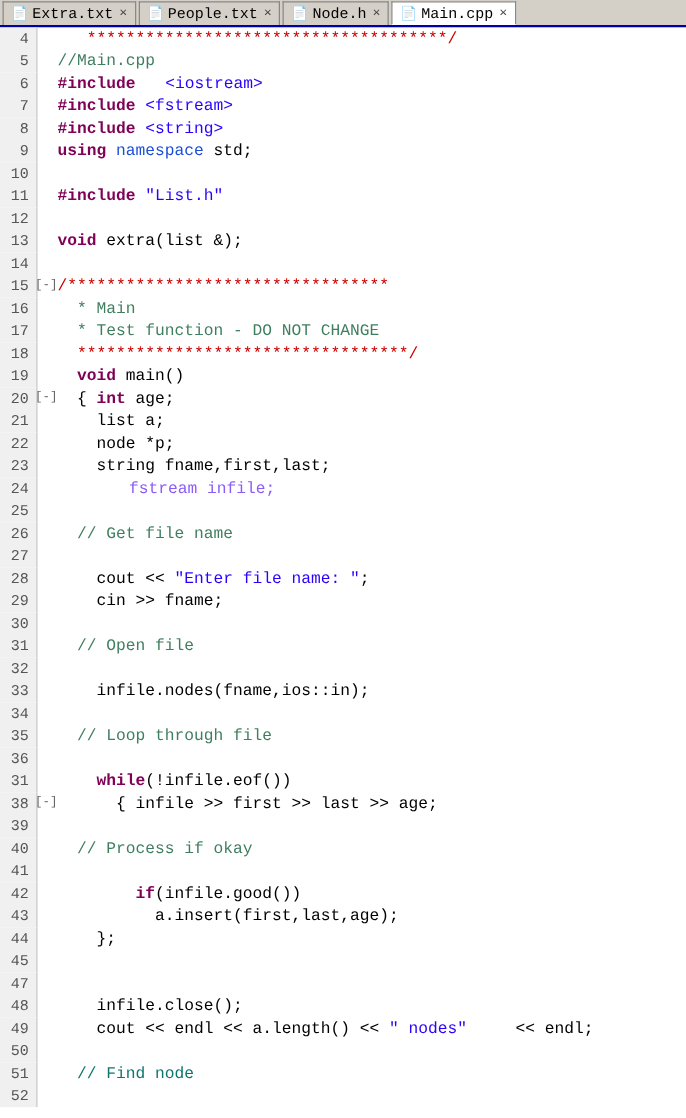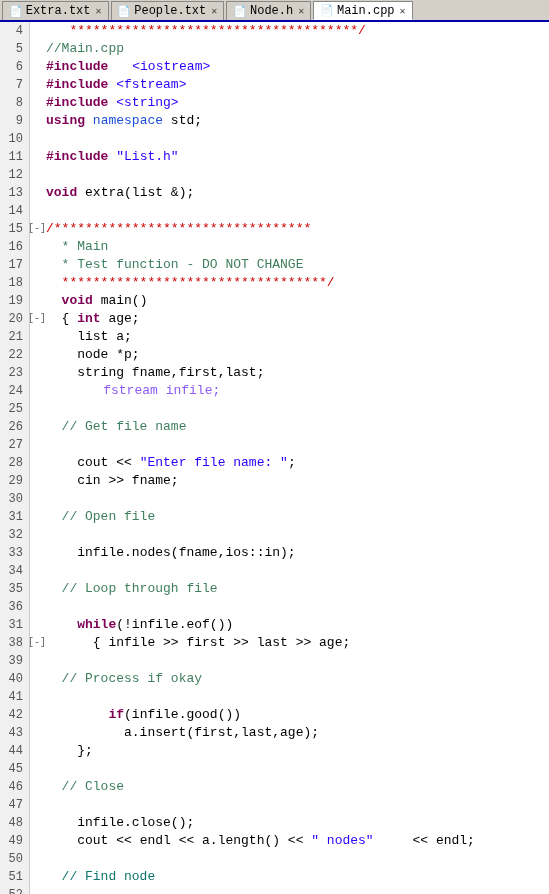--- a/index.html
+++ b/index.html
@@ -319,25 +319,20 @@
       <span class="line-num">44</span>
       <span class="fold-indicator"></span>
       <span class="code-content">    <span style="color:#000000;">};</span></span>
     </div>
     <div class="code-line">
       <span class="line-num">45</span>
       <span class="fold-indicator"></span>
       <span class="code-content"></span>
     </div>
     <div class="code-line">
-      <span class="line-num">46</span>
-      <span class="fold-indicator"></span>
-      <span class="code-content">  <span style="color:#3f7f5f;">// Close</span></span>
-    </div>
-    <div class="code-line">
       <span class="line-num">47</span>
       <span class="fold-indicator"></span>
       <span class="code-content"></span>
     </div>
     <div class="code-line">
       <span class="line-num">48</span>
       <span class="fold-indicator"></span>
       <span class="code-content">    <span style="color:#000000;text-align:right;">infile.close();</span></span>
     </div>
     <div class="code-line">

